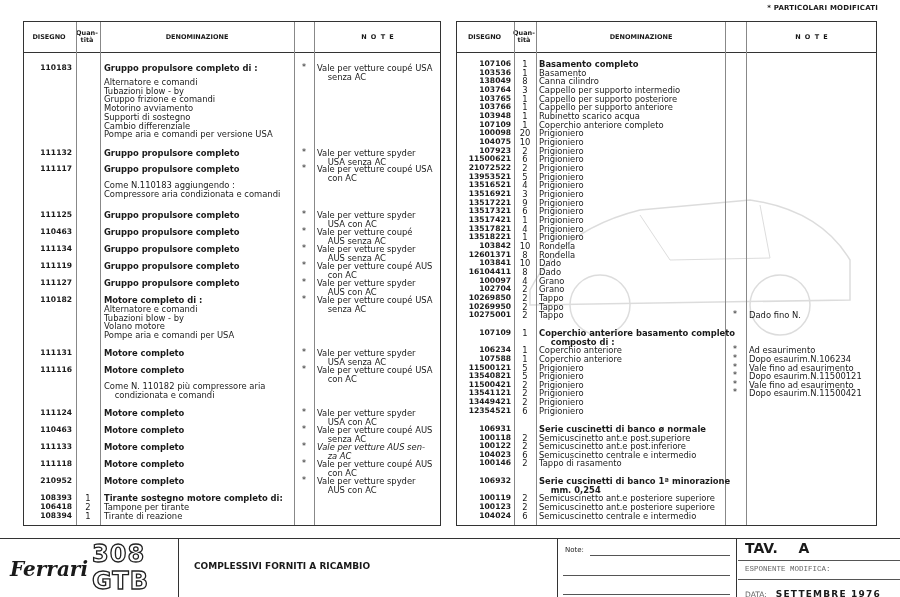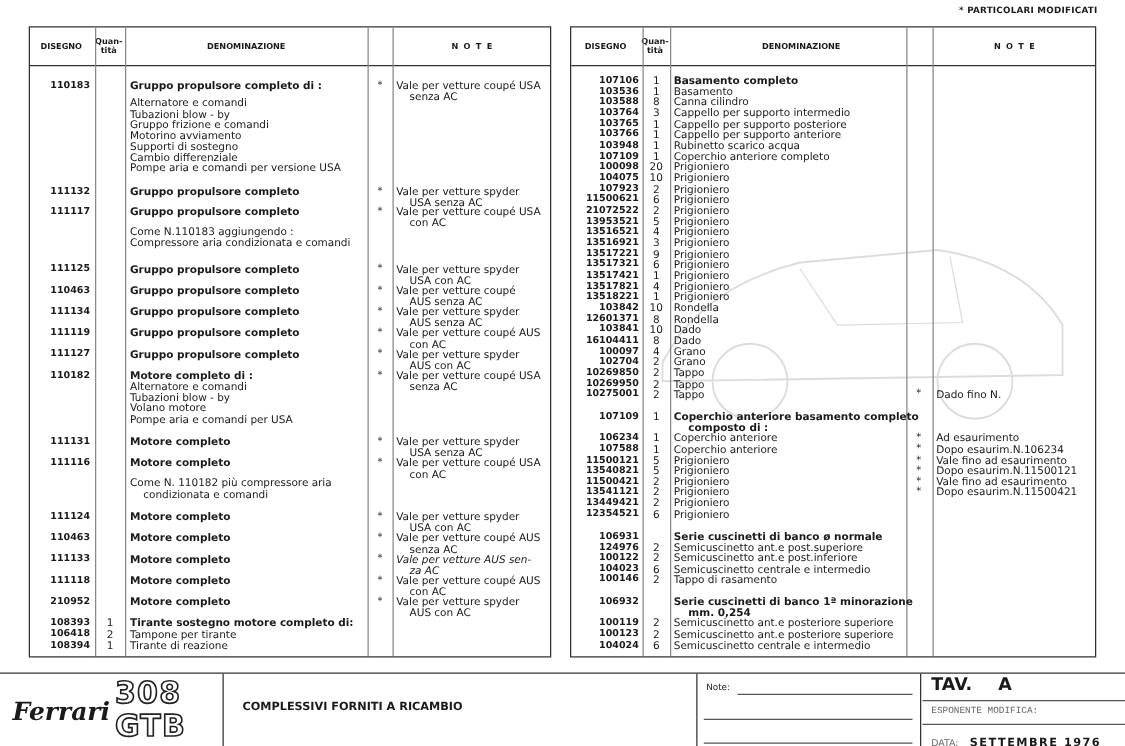--- a/index.html
+++ b/index.html
@@ -260,21 +260,21 @@
         <div class="note" style="left: 292px;"></div>
       </div>
       <div class="row" style="top: 15px;">
         <div class="code" style="left: 0px; width: 54px;">103536</div>
         <div class="qty" style="left: 58px; width: 20px;">1</div>
         <div class="den" style="left: 82px;">Basamento</div>
         <div class="star" style="left: 268px; width: 20px;"></div>
         <div class="note" style="left: 292px;"></div>
       </div>
       <div class="row" style="top: 23px;">
-        <div class="code" style="left: 0px; width: 54px;">103588</div>
+        <div class="code" style="left: 0px; width: 54px;">138049</div>
         <div class="qty" style="left: 58px; width: 20px;">8</div>
         <div class="den" style="left: 82px;">Canna cilindro</div>
         <div class="star" style="left: 268px; width: 20px;"></div>
         <div class="note" style="left: 292px;"></div>
       </div>
       <div class="row" style="top: 32px;">
         <div class="code" style="left: 0px; width: 54px;">103764</div>
         <div class="qty" style="left: 58px; width: 20px;">3</div>
         <div class="den" style="left: 82px;">Cappello per supporto intermedio</div>
         <div class="star" style="left: 268px; width: 20px;"></div>
@@ -527,21 +527,21 @@
         <div class="note" style="left: 292px;"></div>
       </div>
       <div class="row" style="top: 371px;">
         <div class="code" style="left: 0px; width: 54px;">106931</div>
         <div class="qty" style="left: 58px; width: 20px;"></div>
         <div class="den b" style="left: 82px;">Serie cuscinetti di banco ø normale</div>
         <div class="star" style="left: 268px; width: 20px;"></div>
         <div class="note" style="left: 292px;"></div>
       </div>
       <div class="row" style="top: 380px;">
-        <div class="code" style="left: 0px; width: 54px;">124976</div>
+        <div class="code" style="left: 0px; width: 54px;">100118</div>
         <div class="qty" style="left: 58px; width: 20px;">2</div>
         <div class="den" style="left: 82px;">Semicuscinetto ant.e post.superiore</div>
         <div class="star" style="left: 268px; width: 20px;"></div>
         <div class="note" style="left: 292px;"></div>
       </div>
       <div class="row" style="top: 388px;">
         <div class="code" style="left: 0px; width: 54px;">100122</div>
         <div class="qty" style="left: 58px; width: 20px;">2</div>
         <div class="den" style="left: 82px;">Semicuscinetto ant.e post.inferiore</div>
         <div class="star" style="left: 268px; width: 20px;"></div>

